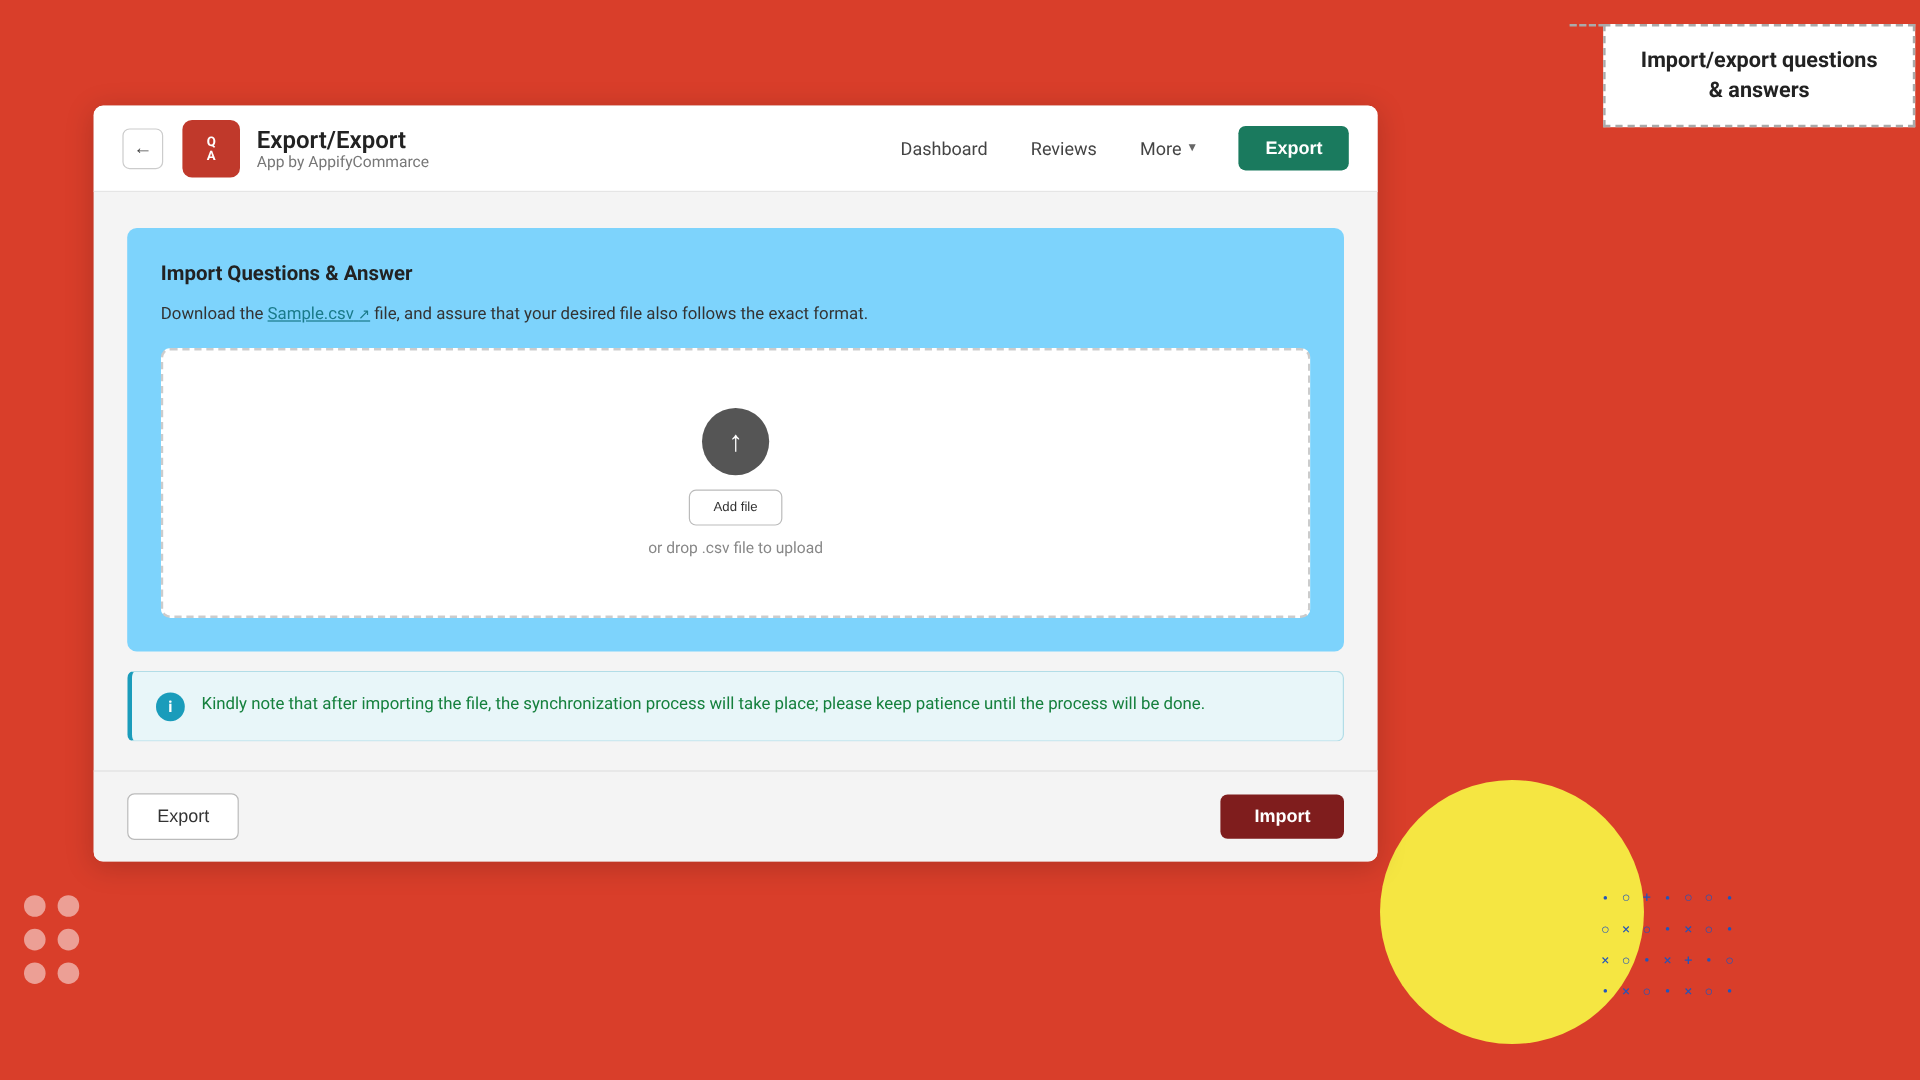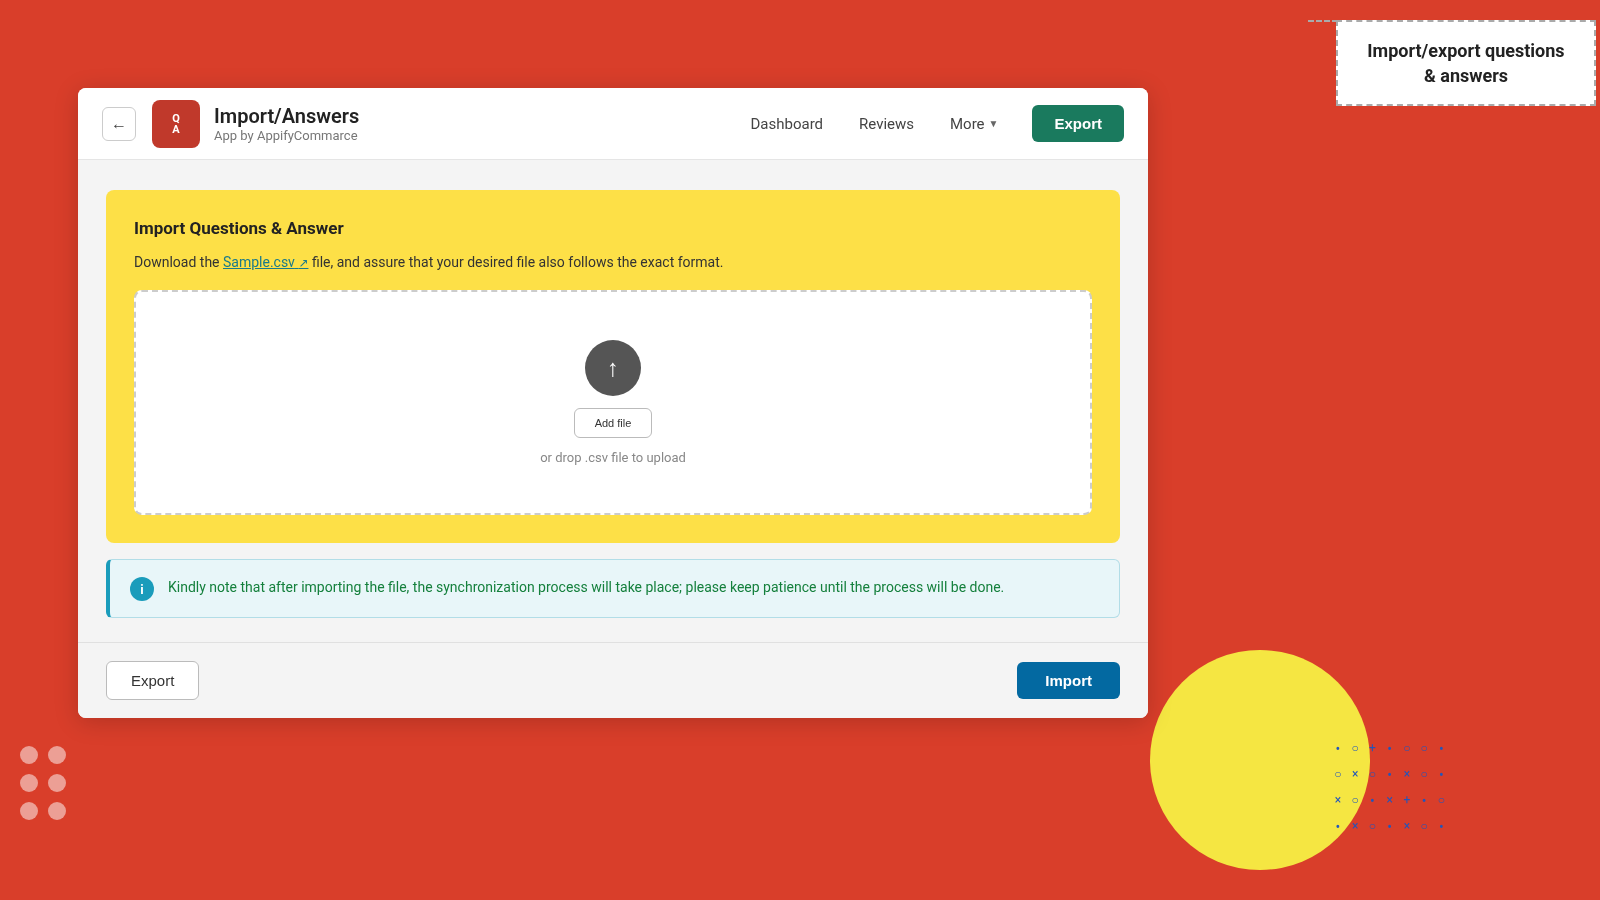--- a/index.html
+++ b/index.html
@@ -174,21 +174,21 @@
       flex-shrink: 0;
     }
 
     
     .app-content {
       padding: 30px 28px 24px;
     }
 
     
     .import-card {
-      background: #fde047;
+      background: #7dd3fc;
       border-radius: 8px;
       padding: 28px 28px 28px;
       margin-bottom: 16px;
     }
     .import-title {
       font-size: 17px;
       font-weight: 700;
       color: #222;
       margin-bottom: 16px;
     }
@@ -292,21 +292,21 @@
       background: white;
       border: 1px solid #bbb;
       border-radius: 6px;
       padding: 10px 24px;
       font-size: 15px;
       color: #333;
       cursor: pointer;
       font-weight: 500;
     }
     .import-btn-footer {
-      background: #0369a1;
+      background: #7f1d1d;
       color: white;
       border: none;
       border-radius: 6px;
       padding: 10px 28px;
       font-size: 15px;
       font-weight: 600;
       cursor: pointer;
     }
 
     
@@ -386,21 +386,21 @@
     <button class="back-btn">
       <span class="back-arrow">←</span>
     </button>
     <div class="app-logo">
       <div class="app-logo-inner">
         <span class="logo-letters">Q</span>
         <span class="logo-letters">A</span>
       </div>
     </div>
     <div class="app-title-group">
-      <div class="app-title">Import/Answers</div>
+      <div class="app-title">Export/Export</div>
       <div class="app-subtitle">App by AppifyCommarce</div>
     </div>
     <div class="nav-items">
       <div class="nav-item">Dashboard</div>
       <div class="nav-item">Reviews</div>
       <div class="nav-item nav-item-more">
         <span>More</span>
         <span class="chevron-down">▼</span>
       </div>
     </div>

